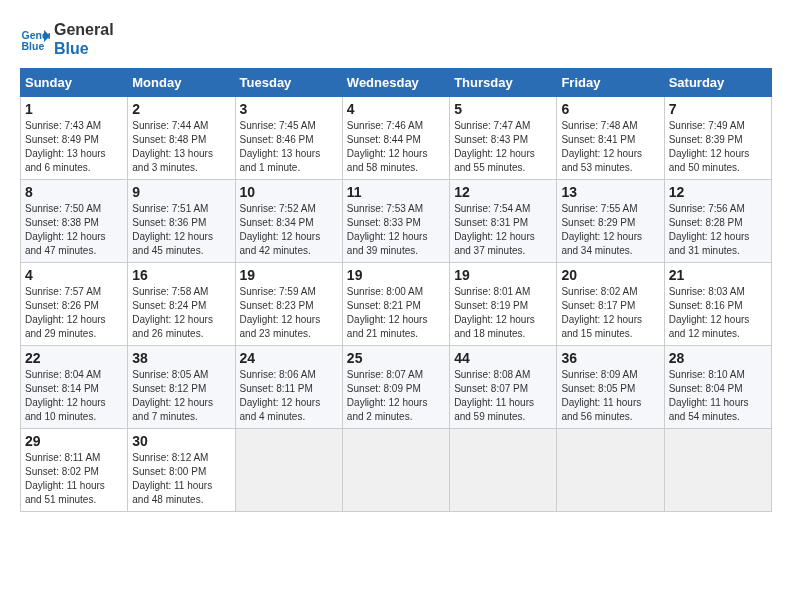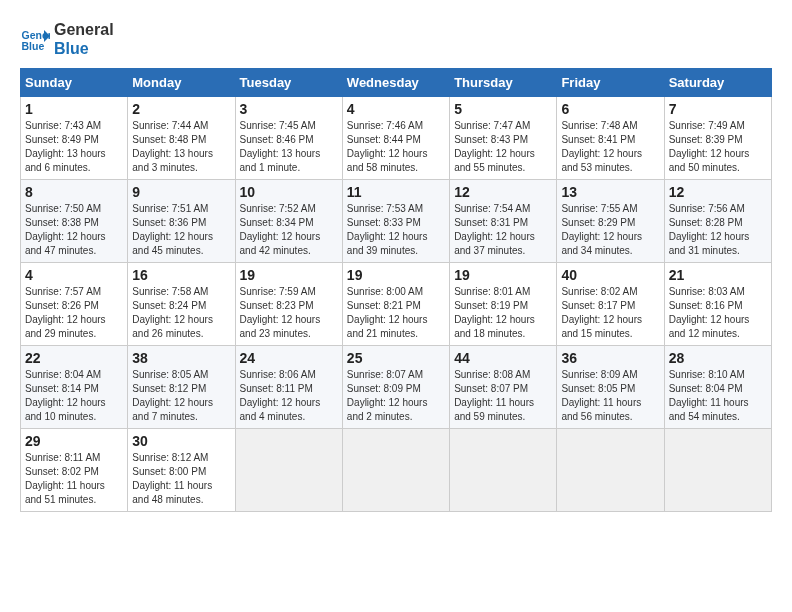--- a/index.html
+++ b/index.html
@@ -258,21 +258,21 @@
       </td>
         <td>
         <span class="day-num">19</span>
         <div class="day-info">
           Sunrise: 8:01 AM<br>
           Sunset: 8:19 PM<br>
           Daylight: 12 hours and 18 minutes.
         </div>
       </td>
         <td>
-        <span class="day-num">40</span>
+        <span class="day-num">20</span>
         <div class="day-info">
           Sunrise: 8:02 AM<br>
           Sunset: 8:17 PM<br>
           Daylight: 12 hours and 15 minutes.
         </div>
       </td>
         <td>
         <span class="day-num">21</span>
         <div class="day-info">
           Sunrise: 8:03 AM<br>

